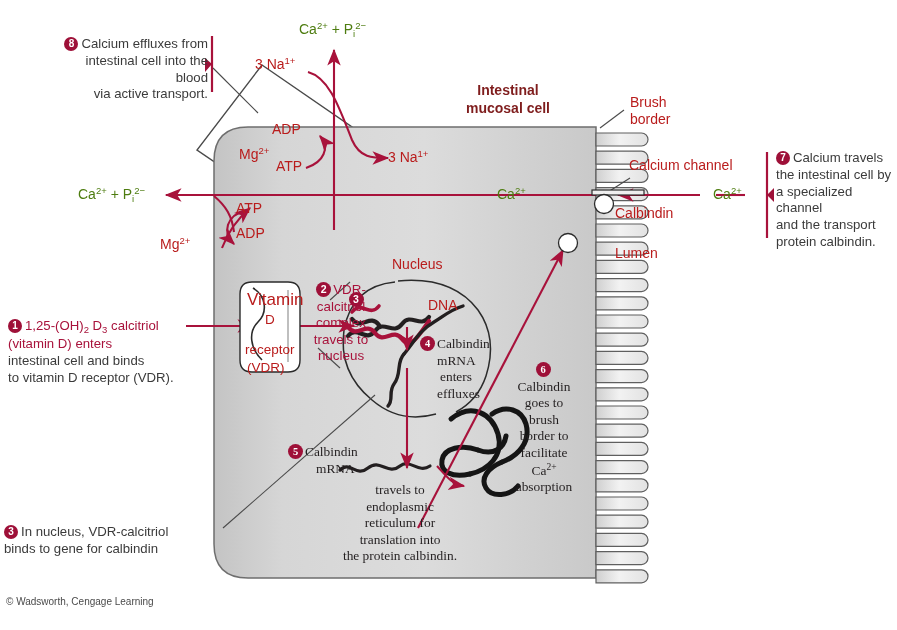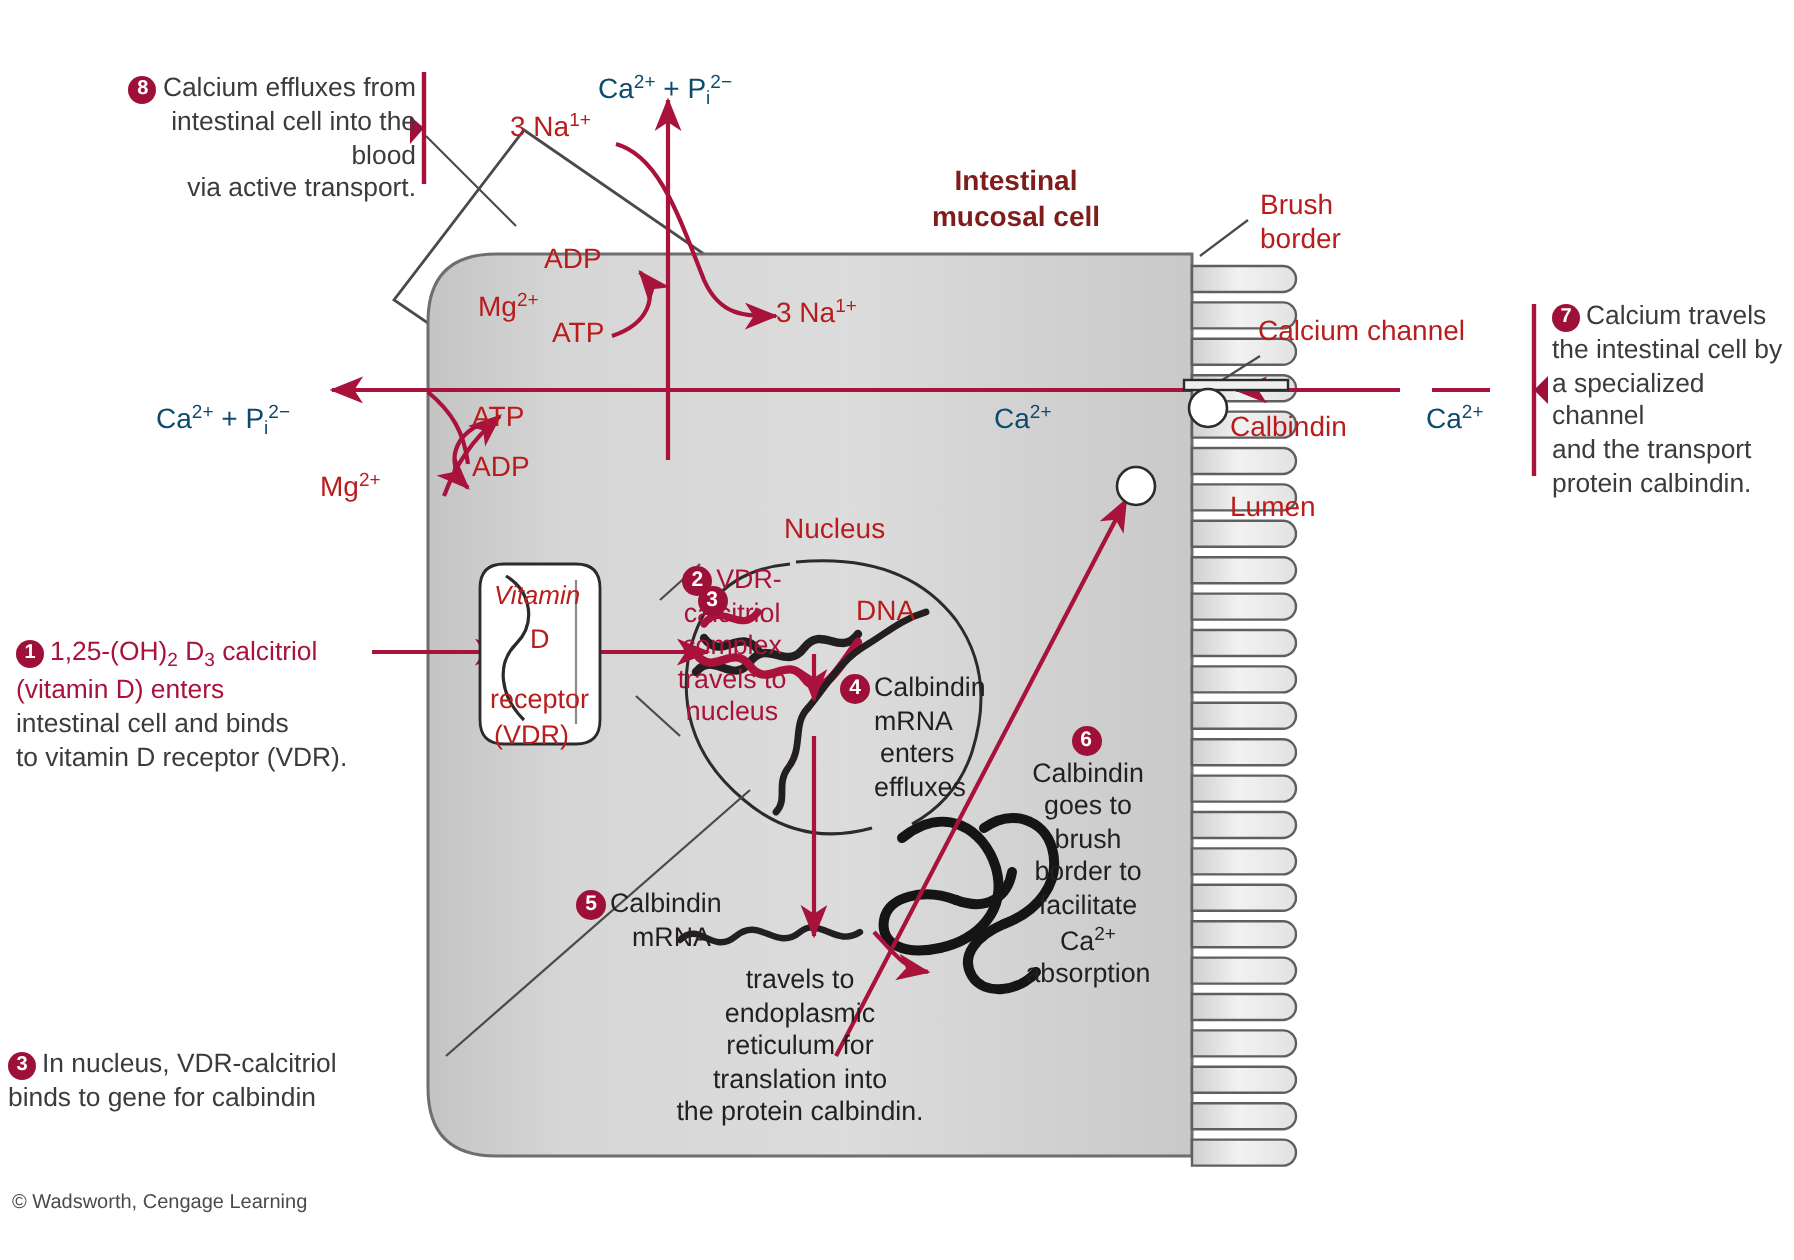--- a/index.html
+++ b/index.html
@@ -59,28 +59,28 @@
     border-radius: 50%;
     background: #9e1038;
     color: #ffffff;
     font-size: 10.5px;
     font-weight: bold;
     text-align: center;
     line-height: 15px;
     vertical-align: 1px;
     margin-right: 2px;
   }
-  .instep.dark { color: #231f20; }
+  .instep.dark { color: #231f20; font-family: Liberation Serif, serif; }
   .lbl {
     position: absolute;
     font-size: 14px;
     color: #b91c1c;
     white-space: pre;
   }
-  .lbl.red { color: #0c4a6e; margin-top: 16px; }
+  .lbl.red { color: #4d7c0f; }
   .sub { font-size: 9.5px; vertical-align: -3px; }
   .sup { font-size: 9.5px; vertical-align: 5px; }
   .credit {
     position: absolute;
     font-size: 10px;
     color: #4a4a4a;
   }
   .title {
     position: absolute;
     font-size: 14px;
@@ -279,21 +279,21 @@
   </div>
 
   <div class="callout" style="left:776px; top:150px; width:124px;">
     <span class="num">7</span><span>Calcium travels</span><br>
     <span>the intestinal cell by</span><br>
     <span>a specialized channel</span><br>
     <span>and the transport</span><br>
     <span>protein calbindin.</span>
   </div>
 
-  <div class="instep" style="left:300px; top:282px; width:82px;padding-left:25px;">
+  <div class="instep" style="left:300px; top:282px; width:82px;">
     <span class="num">2</span><span>VDR-</span><br>
     <span>calcitriol</span><br>
     <span>complex</span><br>
     <span>travels to</span><br>
     <span>nucleus</span>
   </div>
 
   <div class="instep" style="left:348px; top:292px; width:18px;">
     <span class="num">3</span>
   </div>
@@ -341,20 +341,20 @@
   <div class="lbl red" style="left:497px; top:185px;">Ca<span class="sup">2+</span></div>
   <div class="lbl red" style="left:713px; top:185px;">Ca<span class="sup">2+</span></div>
 
   <div class="lbl" style="left:630px; top:94px; line-height:1.2;">Brush<br>border</div>
   <div class="lbl" style="left:629px; top:157px;">Calcium channel</div>
   <div class="lbl" style="left:615px; top:205px;">Calbindin</div>
   <div class="lbl" style="left:615px; top:245px;">Lumen</div>
   <div class="lbl" style="left:392px; top:256px;">Nucleus</div>
   <div class="lbl" style="left:428px; top:297px;">DNA</div>
 
-  <div class="lbl" style="left:247px; top:290px; font-size:13px;font-style:italic;">Vitamin</div>
+  <div class="lbl" style="left:247px; top:290px; font-size:17px;">Vitamin</div>
   <div class="lbl" style="left:265px; top:312px; font-size:13.5px;">D</div>
   <div class="lbl" style="left:245px; top:342px; font-size:13.5px;">receptor</div>
   <div class="lbl" style="left:247px; top:360px; font-size:13.5px;">(VDR)</div>
 
   <div class="credit" style="left:6px; top:596px;">© Wadsworth, Cengage Learning</div>
 
 </div>
 
 </body></html>

